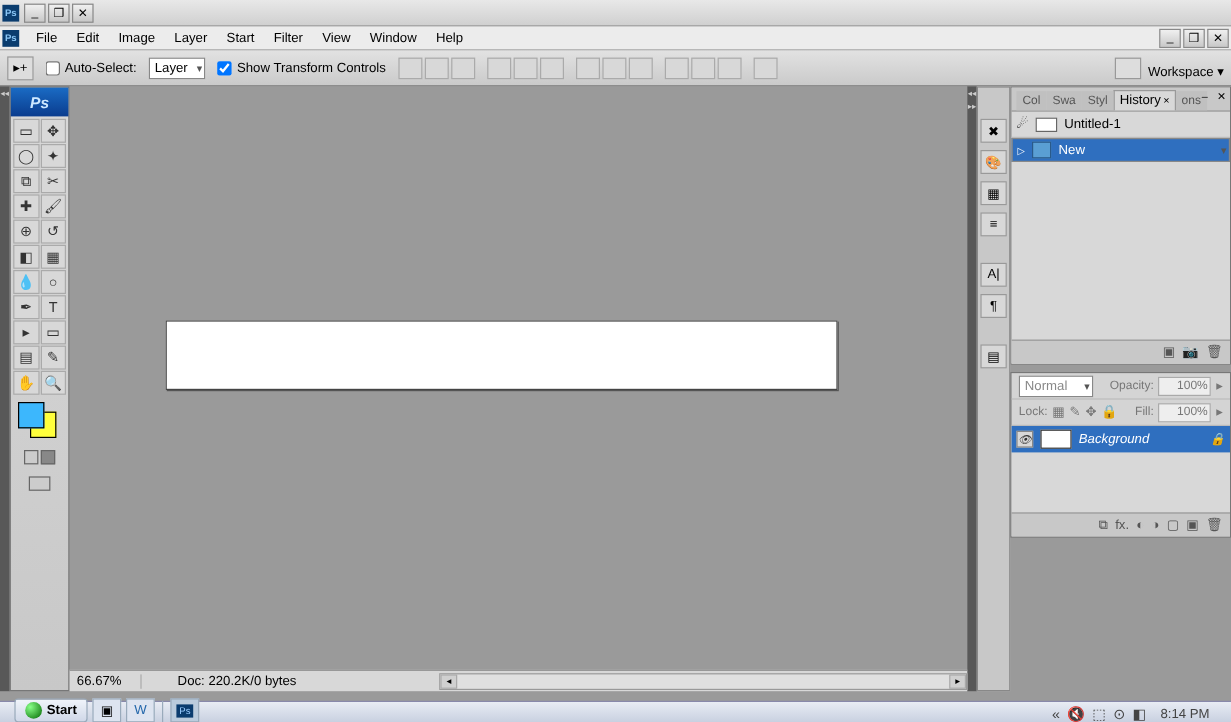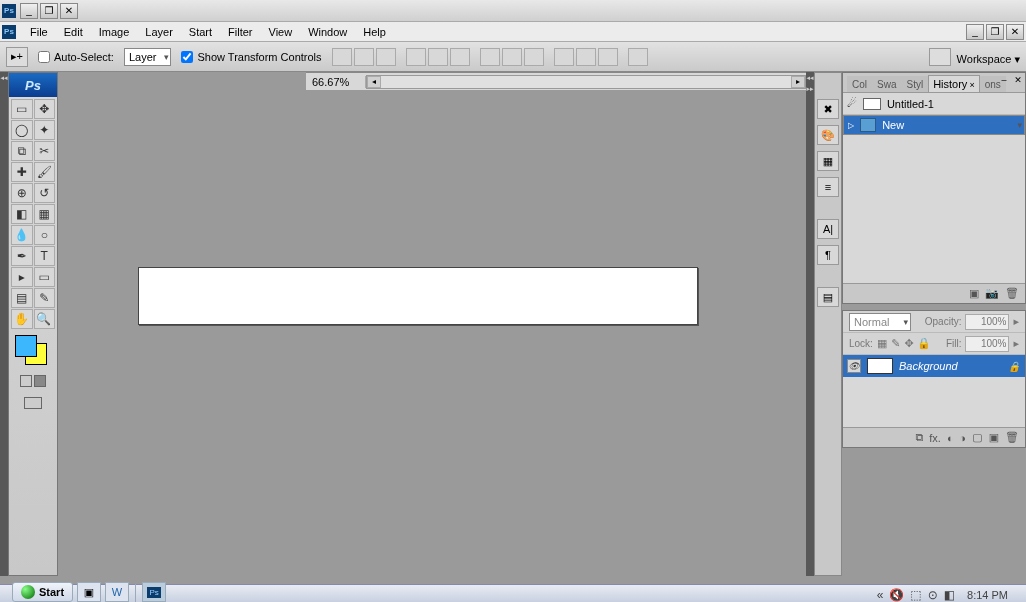--- a/index.html
+++ b/index.html
@@ -28,21 +28,21 @@
 .col-handle span{font-size:7px;color:#ccc}
 .toolbox{width:50px;background:linear-gradient(#d8d8d8,#c8c8c8);border:1px solid #777;display:flex;flex-direction:column}
 .tb-logo{height:24px;background:linear-gradient(#1a6bc4,#0a3c8e);color:#cde8ff;display:flex;align-items:center;justify-content:center;font-size:13px;font-weight:bold;font-style:italic}
 .tb-grid{display:grid;grid-template-columns:1fr 1fr;gap:1px;padding:2px}
 .tb-btn{height:20px;border:1px solid #aaa;background:#d8d8d8;display:flex;align-items:center;justify-content:center;font-size:12px;cursor:pointer;color:#333;position:relative}
 .tb-colors{height:34px;position:relative;margin:4px}
 .fg{width:22px;height:22px;background:#3cb7fd;border:1px solid #000;position:absolute;top:0;left:2px}
 .bg{width:22px;height:22px;background:#ffff3c;border:1px solid #000;position:absolute;top:8px;left:12px}
 .tb-qm{height:18px;display:flex;justify-content:center;gap:2px;margin:2px}
 .qm{width:12px;height:12px;border:1px solid #666}
-.canvas-wrap{flex:1;background:#9a9a9a;position:relative;display:flex;flex-direction:row}
+.canvas-wrap{flex:1;background:#9a9a9a;position:relative;display:flex;flex-direction:column}
 .canvas-area{flex:1;position:relative}
 .doc{position:absolute;left:80px;top:195px;width:560px;height:58px;background:#fff;border:1px solid #444;box-shadow:1px 1px 0 #555}
 .status{height:18px;background:#d8d8d8;border-top:1px solid #888;display:flex;align-items:center;font-size:10px}
 .status .zoom{width:60px;padding-left:6px;border-right:1px solid #aaa}
 .status .docinfo{padding-left:30px;flex:1}
 .status .sb-track{width:440px;height:14px;background:#e0e0e0;border:1px solid #999;display:flex}
 .status .sb-arr{width:14px;background:#d0d0d0;border:1px solid #aaa;display:flex;align-items:center;justify-content:center;font-size:8px}
 .right-col{width:220px;display:flex}
 .icon-strip{width:28px;background:#c8c8c8;border:1px solid #888;display:flex;flex-direction:column;gap:6px;padding:26px 2px 2px}
 .strip-ico{height:20px;border:1px solid #999;background:#d8d8d8;display:flex;align-items:center;justify-content:center;font-size:11px}
@@ -197,20 +197,21 @@
       <div class="qm" style="background:#ccc;width:18px"></div>
     </div>
   </div>
 
   <div class="canvas-wrap">
     <div class="canvas-area">
       <div class="doc"></div>
     </div>
     <div class="status">
       <div class="zoom">66.67%</div>
+      <div class="docinfo">Doc: 220.2K/0 bytes</div>
       <div class="sb-track">
         <div class="sb-arr">◂</div>
         <div style="flex:1"></div>
         <div class="sb-arr">▸</div>
       </div>
     </div>
   </div>
 
   <div class="right-col">
     <div class="col-handle">

